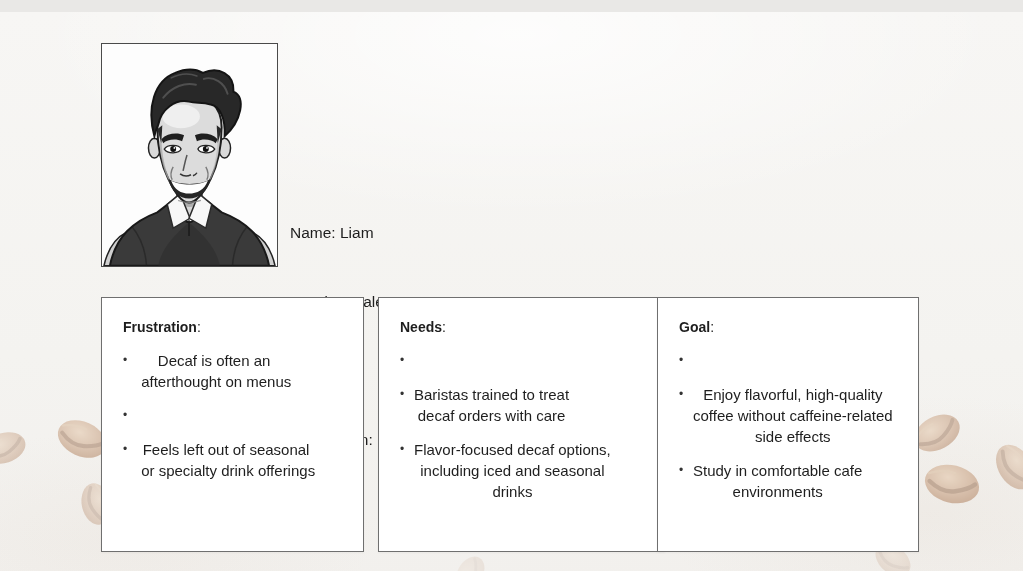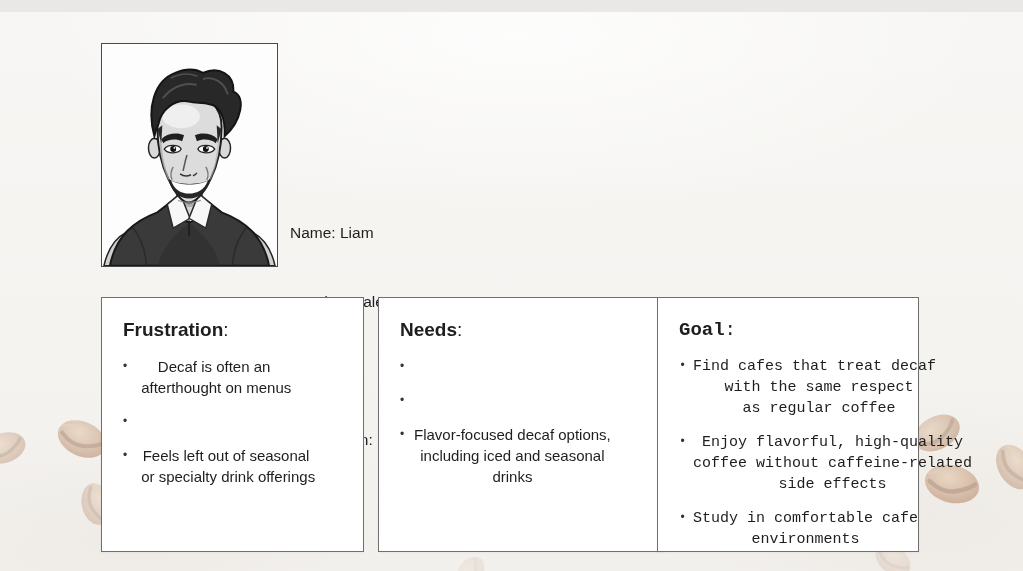--- a/index.html
+++ b/index.html
@@ -39,23 +39,23 @@
   }
 
   .card{
     position:absolute;top:285px;height:255px;
     box-sizing:border-box;background:#ffffff;border:1px solid #6f6f6f;
     padding:21px 4px 0 21px;color:#1e1e1e;
     box-shadow:0 1px 2px rgba(0,0,0,0.04);
   }
   #card-0{left:101px;width:263px;}
   #card-1{left:378px;width:287px;}
-  #card-2{left:657px;width:262px;font-family:Liberation Mono, monospace;}
-
-  .card-title{font-size:19px;margin:0 0 15px 0;}
+  #card-2{left:657px;width:262px;}
+
+  .card-title{font-size:14px;margin:0 0 15px 0;}
   .card-title .tw{font-weight:bold;}
   .card-title .tc{font-weight:normal;}
 
   ul.bullets{list-style:none;margin:0;padding:0;}
   ul.bullets li{
     display:flex;align-items:flex-start;
     margin:0 0 13px 0;
     font-size:15px;line-height:21px;
   }
   .dot{
@@ -184,40 +184,39 @@
     <div class="card" id="card-1">
       <div class="card-title">
         <span class="tw">Needs</span><span class="tc">:</span>
       </div>
       <ul class="bullets">
         <li>
           <span class="dot">•</span>
         </li>
         <li>
           <span class="dot">•</span>
+          <span class="btext">Baristas trained to treat
+decaf orders with care</span>
         </li>
         <li>
           <span class="dot">•</span>
           <span class="btext">Flavor-focused decaf options,
 including iced and seasonal
 drinks</span>
         </li>
       </ul>
     </div>
 
     <div class="card" id="card-2">
       <div class="card-title">
         <span class="tw">Goal</span><span class="tc">:</span>
       </div>
       <ul class="bullets">
         <li>
           <span class="dot">•</span>
-          <span class="btext">Find cafes that treat decaf
- with the same respect
- as regular coffee</span>
         </li>
         <li>
           <span class="dot">•</span>
           <span class="btext">Enjoy flavorful, high-quality
 coffee without caffeine-related
 side effects</span>
         </li>
         <li>
           <span class="dot">•</span>
           <span class="btext">Study in comfortable cafe

